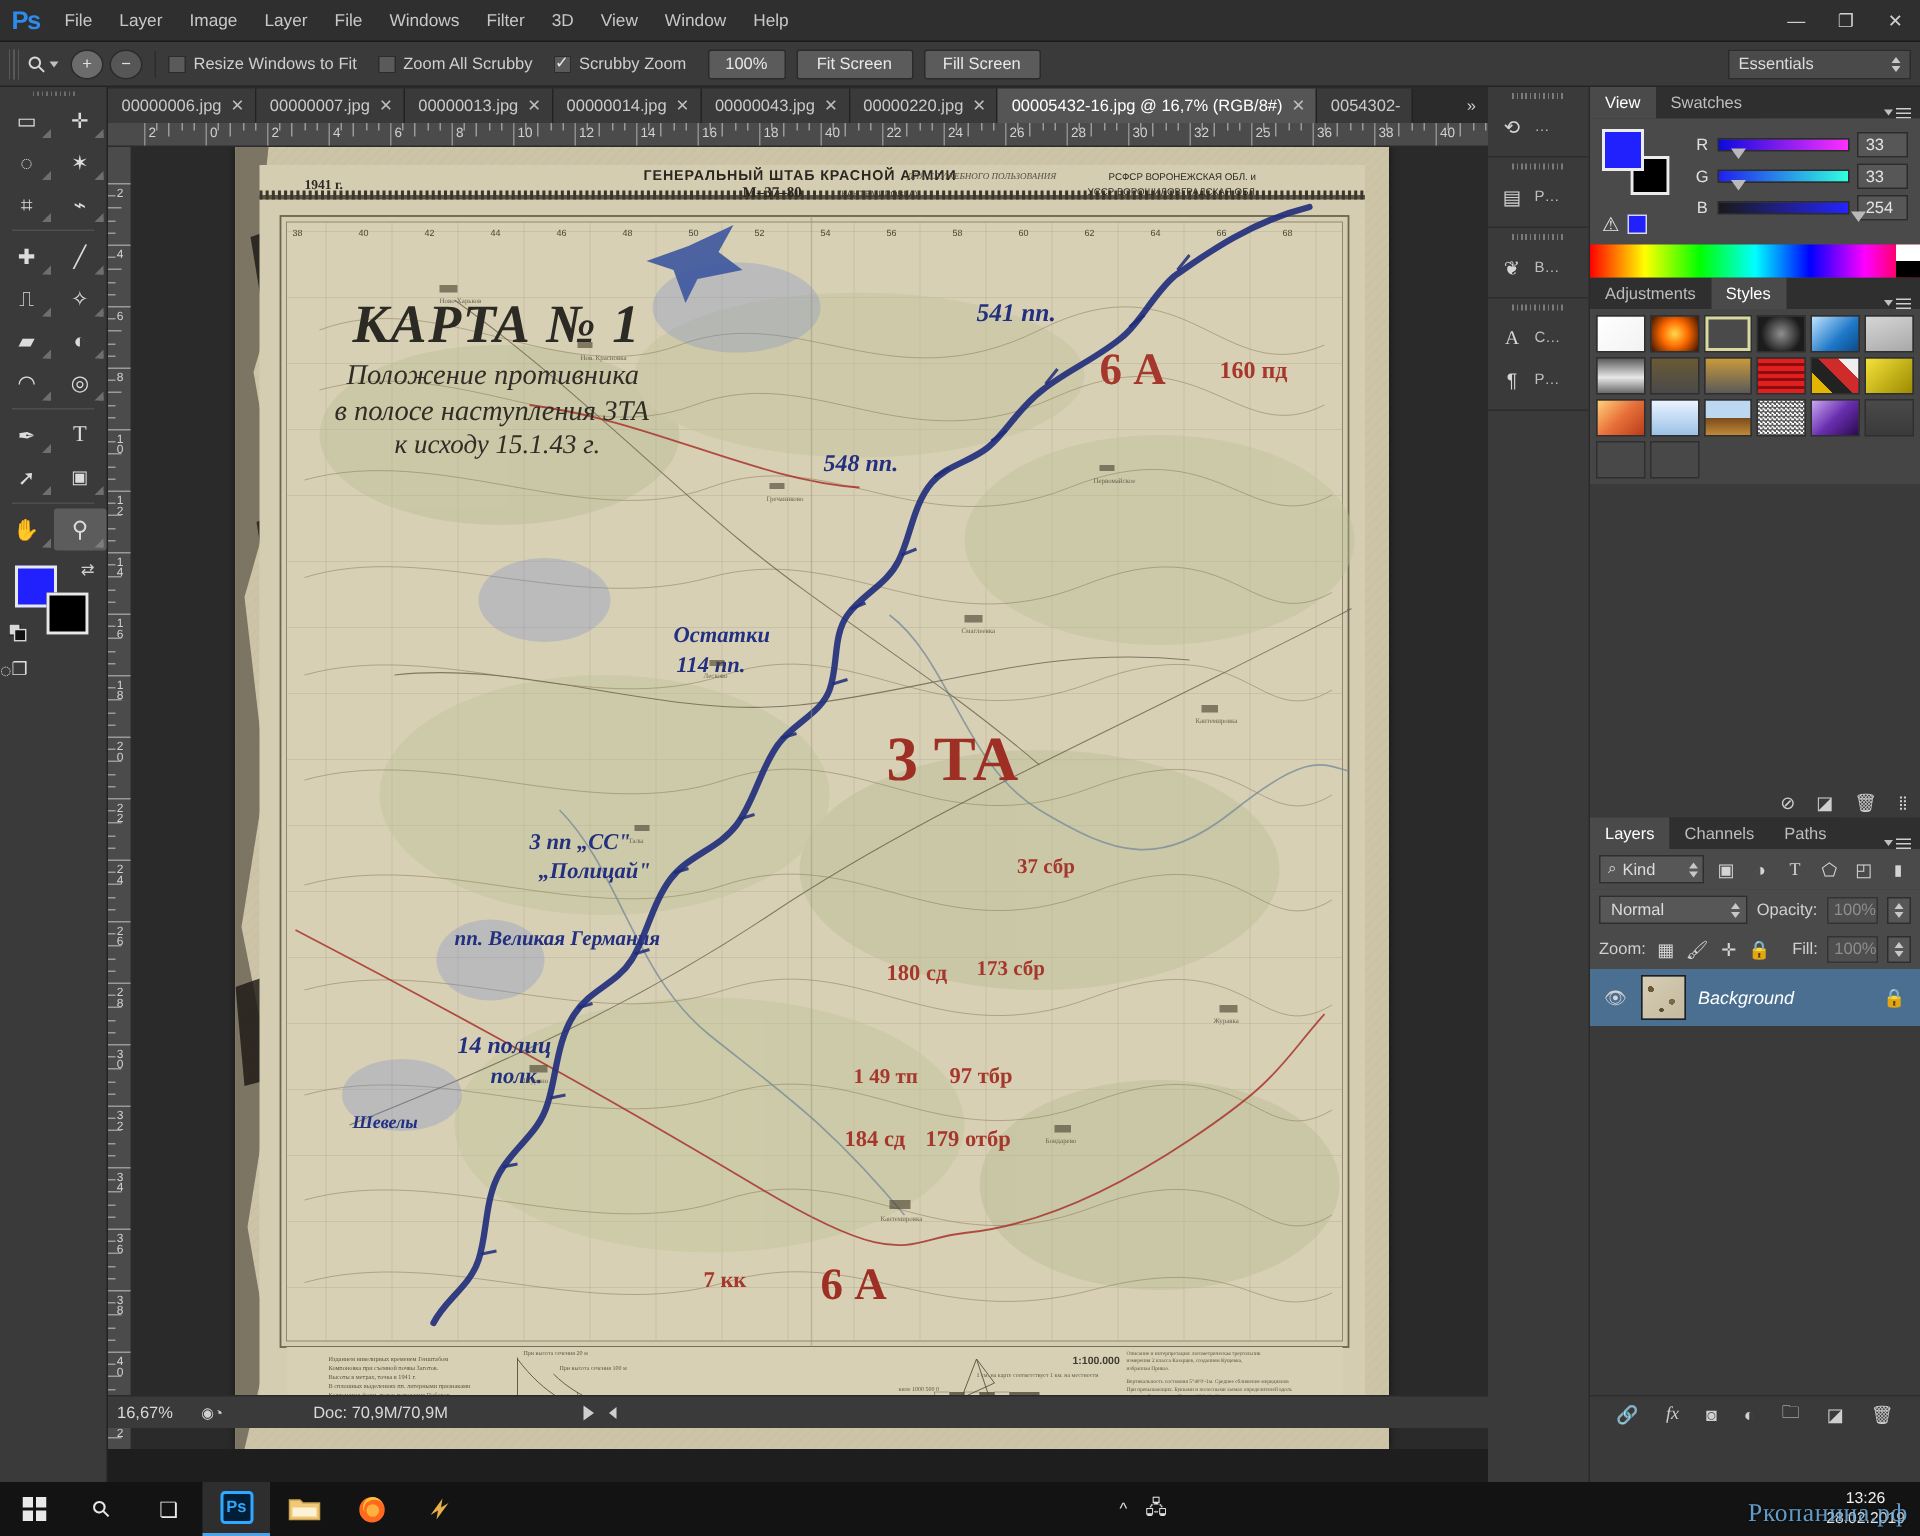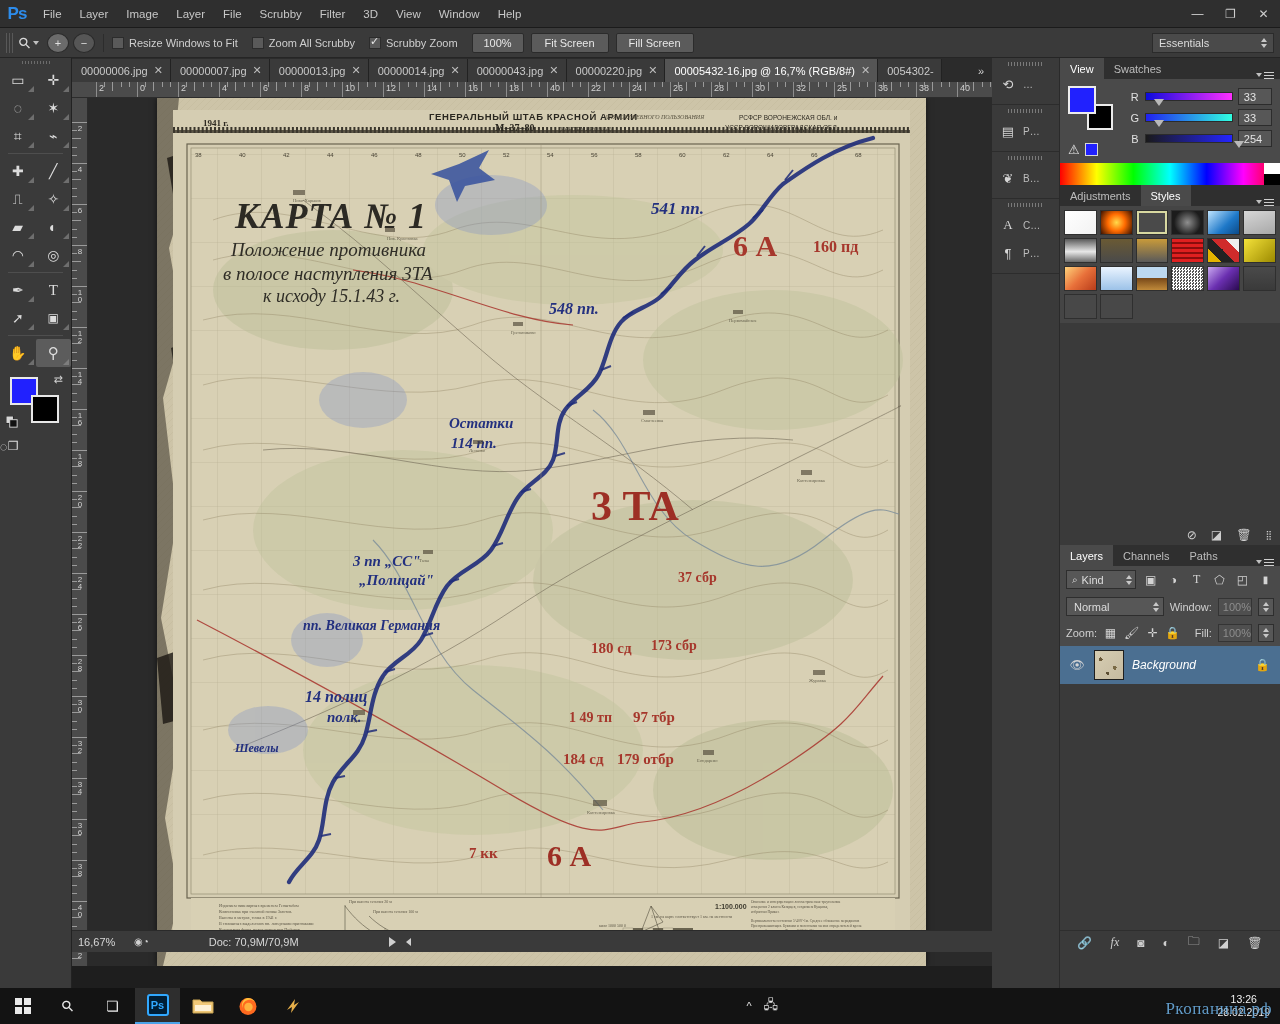--- a/index.html
+++ b/index.html
@@ -241,21 +241,21 @@
 
 <div id="app">
 
   <div class="menubar">
     <div class="ps-logo">Ps</div>
     <div class="menu-item">File</div>
     <div class="menu-item">Layer</div>
     <div class="menu-item">Image</div>
     <div class="menu-item">Layer</div>
     <div class="menu-item">File</div>
-    <div class="menu-item">Scrubby</div>
+    <div class="menu-item">Windows</div>
     <div class="menu-item">Filter</div>
     <div class="menu-item">3D</div>
     <div class="menu-item">View</div>
     <div class="menu-item">Window</div>
     <div class="menu-item">Help</div>
     <div class="win-btns">
       <div class="win-btn">—</div>
       <div class="win-btn">❐</div>
       <div class="win-btn close">✕</div>
     </div>
@@ -1232,21 +1232,21 @@
       <span class="lic" style="font-size:10px">▮</span>
     </div>
     <div class="lrow">
       <span class="blend">
         <span>Normal</span>
         <span class="spin">
             <i class="u"></i>
             <i class="d"></i>
           </span>
       </span>
-      <span class="lbl-sm">Window:</span>
+      <span class="lbl-sm">Opacity:</span>
       <span class="lfield">100%</span>
       <span class="spin" style="background:#575757;border:1px solid #2e2e2e;padding:3px 4px">
           <i class="u"></i>
           <i class="d"></i>
         </span>
     </div>
     <div class="lrow">
       <span class="lbl-sm">Zoom:</span>
       <span class="lic">▦</span>
       <span class="lic">🖌</span>

